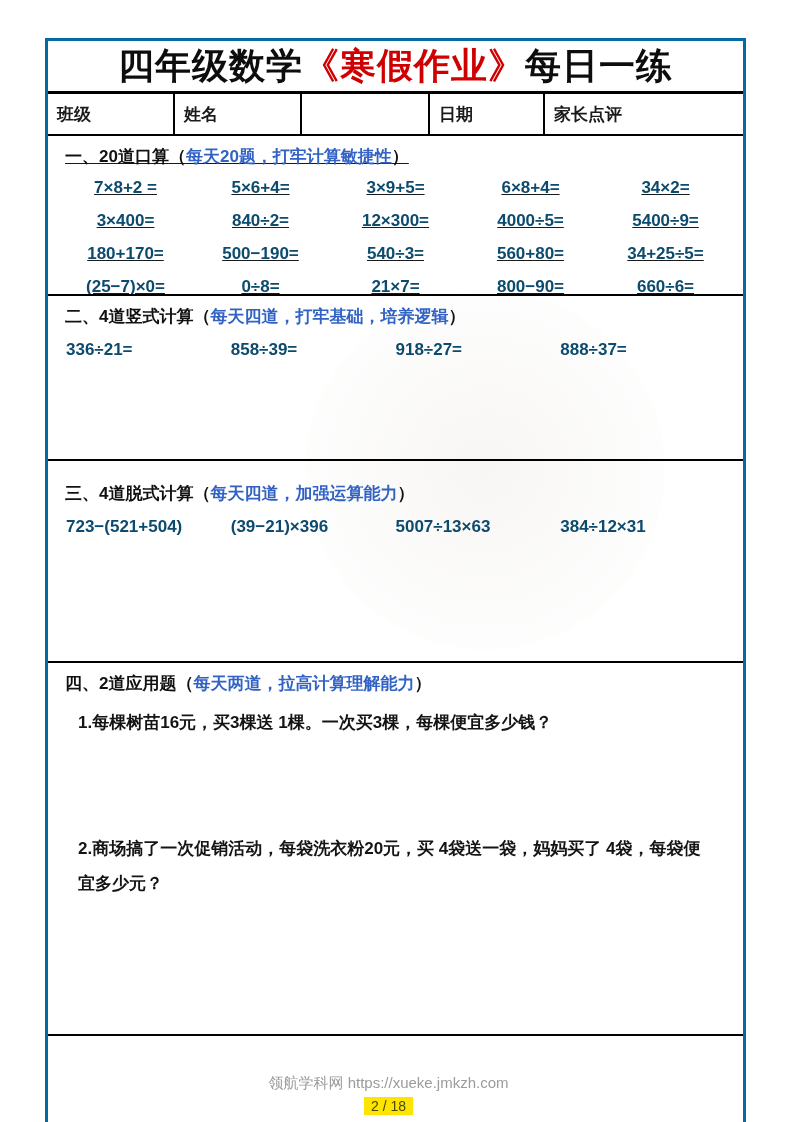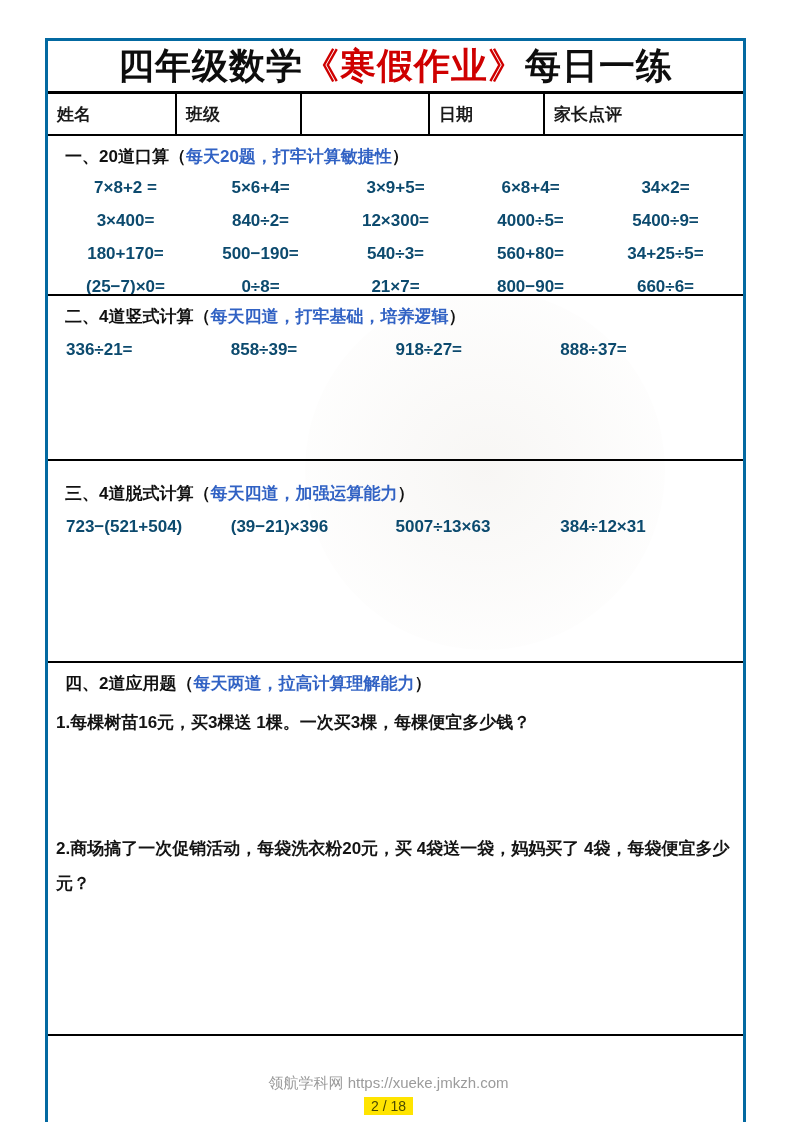--- a/index.html
+++ b/index.html
@@ -45,21 +45,21 @@
     border-left: 2px solid #000;
   }
   .info-cell:first-child { border-left: none; }
   .c-class  { flex: 0 0 125px; }
   .c-name   { flex: 0 0 127px; }
   .c-blank  { flex: 0 0 128px; }
   .c-date   { flex: 0 0 115px; }
   .c-review { flex: 1 1 auto; }
 
   .sec { border-bottom: 2px solid #000; box-sizing: border-box; overflow: hidden; }
-  .sec-oral     { flex: 0 0 160px; }
+  .sec-oral     { flex: 0 0 160px; text-decoration: underline; }
   .sec-vertical { flex: 0 0 165px; }
   .sec-stepwise { flex: 0 0 190px; margin-top: 12px; }
   .sec-word     { flex: 0 0 373px; }
   .spare-row    { flex: 1 1 auto; }
 
   .sec-head {
     padding: 9px 17px 2px 17px;
     font-size: 17px; font-weight: 700; color: #111;
   }
   .sec-head .blue { color: #3162c4; }
@@ -73,21 +73,21 @@
   }
   .oral-grid .prob { text-align: center; }
 
   .row4 {
     margin-top: 10px; padding: 0 18px;
     display: grid; grid-template-columns: repeat(4, 1fr);
   }
   .row4 .prob { text-align: left; }
 
   .word-problem {
-    padding: 0 8px; margin: 0;
+    padding: 0 30px; margin: 0;
     font-size: 17px; font-weight: 700; line-height: 2.1;
     color: #141414;
   }
   .word-problem.first { margin-top: 8px; }
   .word-problem.second { margin-top: 90px; }
 
   .watermark {
     position: absolute; left: 305px; top: 290px;
     width: 360px; height: 360px; border-radius: 50%;
     background: radial-gradient(circle, rgba(180,168,150,0.10), rgba(180,168,150,0.02) 70%);
@@ -112,25 +112,25 @@
 
 <div class="frame">
 
   <div class="title-row">
     <div class="title">
       <span>四年级数学</span><span class="red">《寒假作业》</span><span>每日一练</span>
     </div>
   </div>
 
   <div class="info-row">
+    <div class="info-cell c-class">
+      <span>班级</span>
+    </div>
     <div class="info-cell c-name">
       <span>姓名</span>
-    </div>
-    <div class="info-cell c-class">
-      <span>班级</span>
     </div>
     <div class="info-cell c-blank"></div>
     <div class="info-cell c-date">
       <span>日期</span>
     </div>
     <div class="info-cell c-review">
       <span>家长点评</span>
     </div>
   </div>
 

